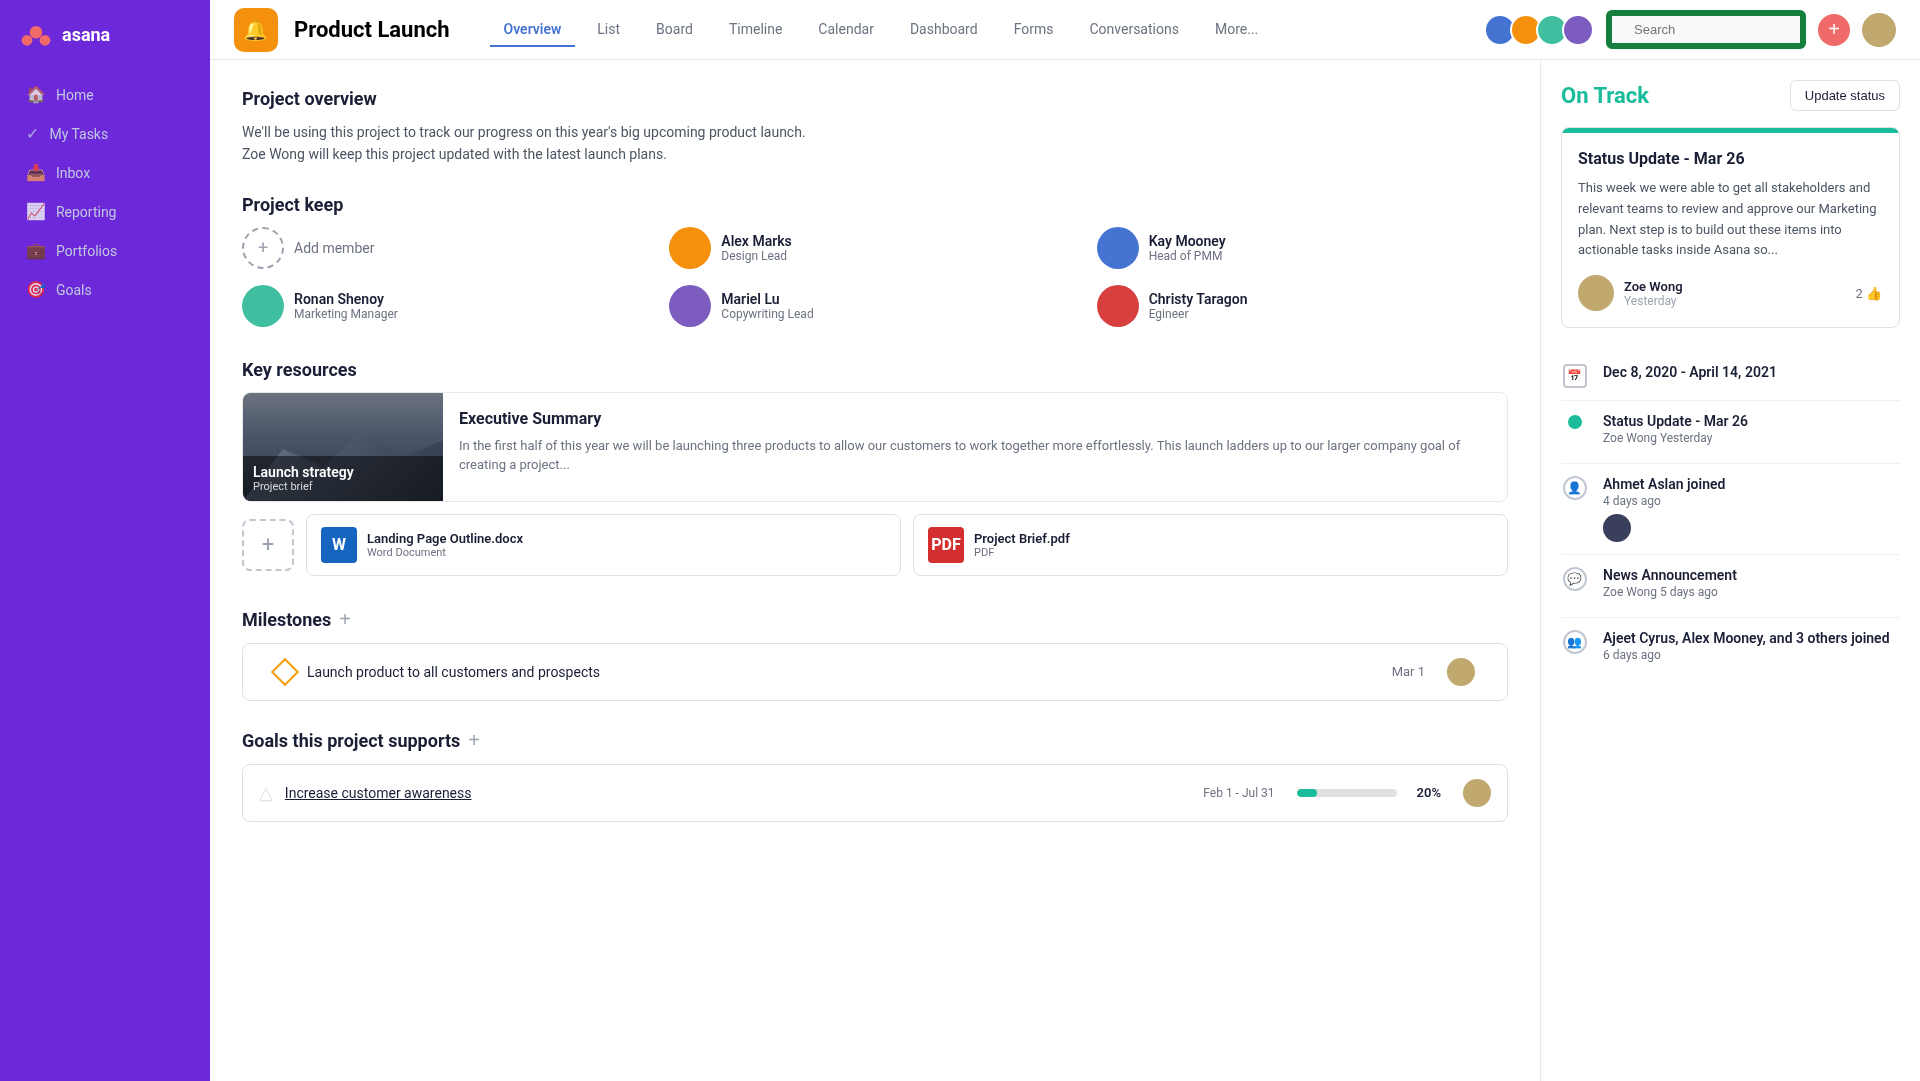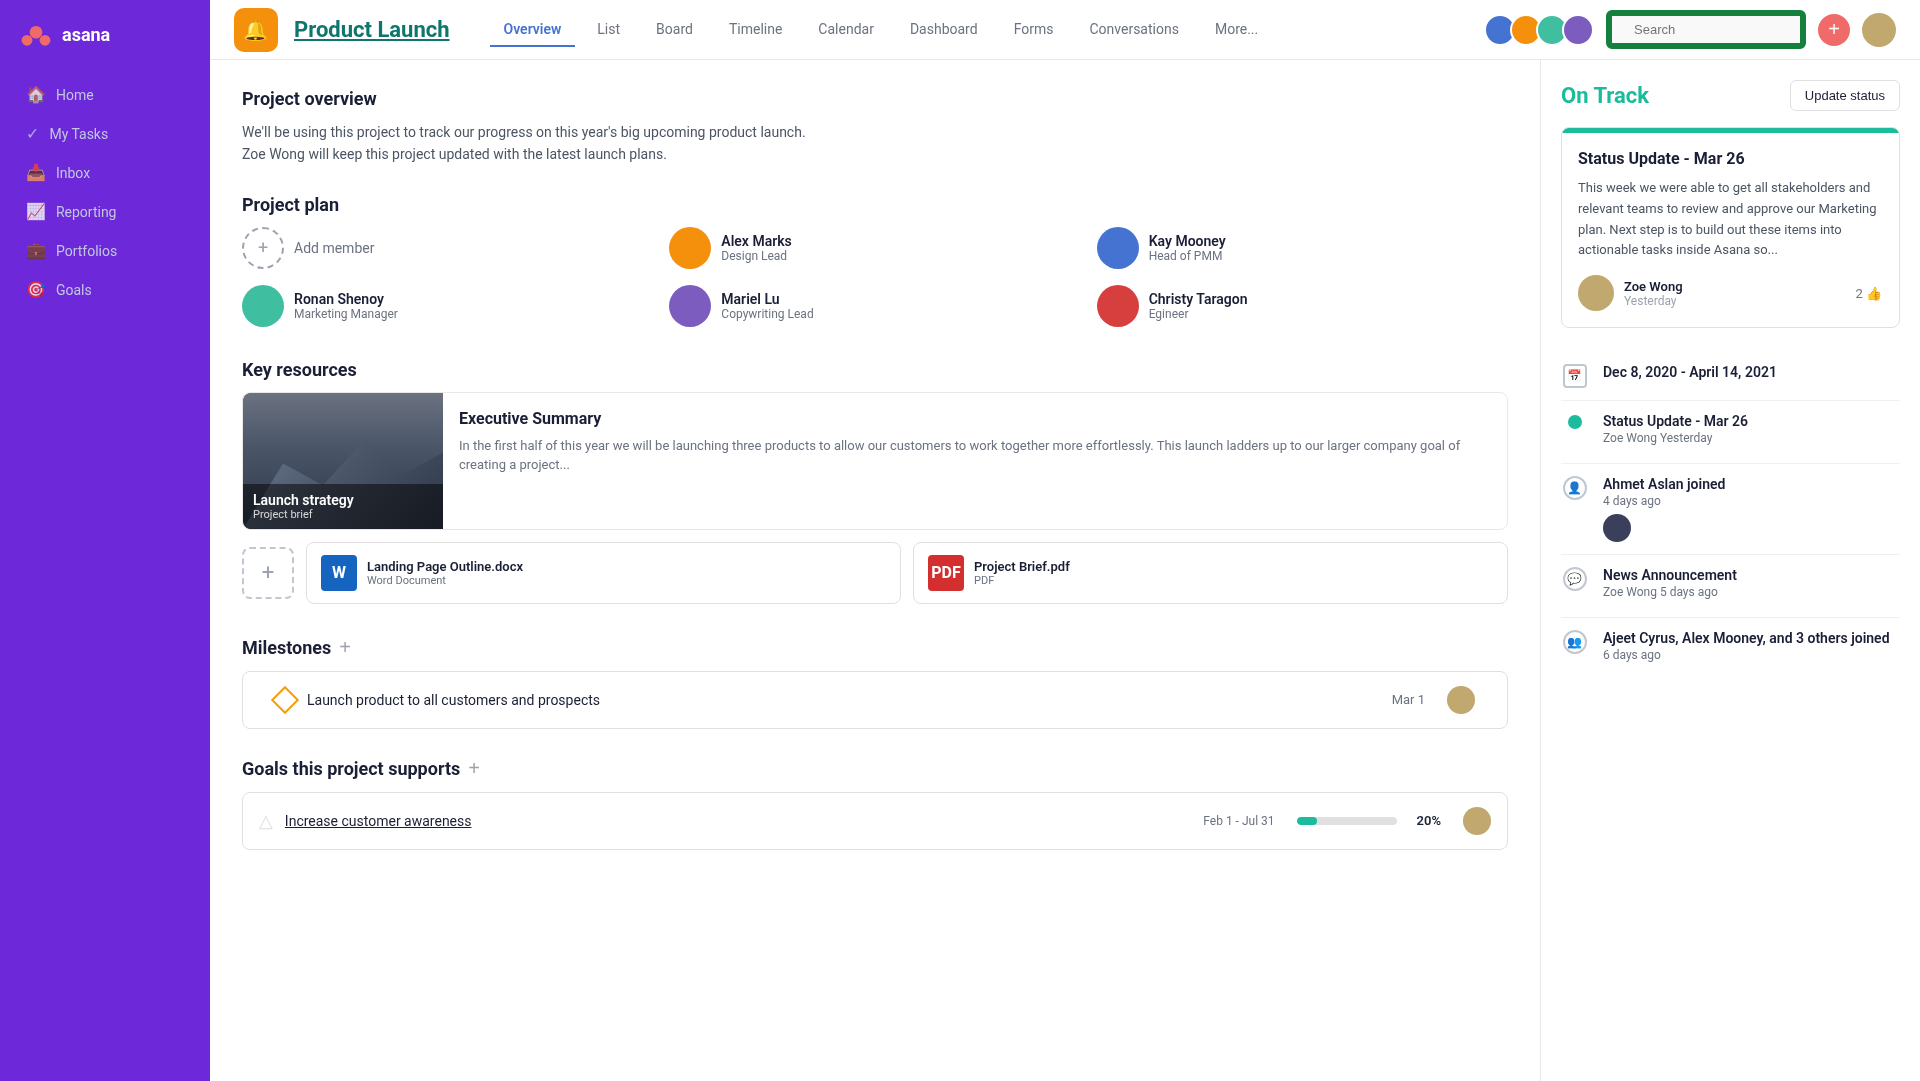--- a/index.html
+++ b/index.html
@@ -66,23 +66,22 @@
       align-items: center;
       justify-content: center;
       color: #fff;
       font-size: 20px;
       font-weight: bold;
       flex-shrink: 0;
     }
     .project-title {
       font-size: 22px;
       font-weight: 700;
-      color: #0f766e;
+      color: #000000;
       margin-right: 24px;
-      text-decoration: underline;
     }
     .nav-tabs {
       display: flex;
       gap: 8px;
       align-items: center;
       flex: 1;
     }
     .nav-tab {
       padding: 8px 14px;
       font-size: 14px;
@@ -190,21 +189,21 @@
     }
     .add-member-circle {
       width: 42px; height: 42px; border-radius: 50%; border: 2px dashed #9ca3af;
       display: flex; align-items: center; justify-content: center; color: #9ca3af; font-size: 18px;
     }
     .add-member-text { font-size: 14px; color: #6b7280; }
 
     
     .resources-section { margin-bottom: 32px; }
     .resource-card-large {
-      width: 200px; height: 136px;
+      width: 200px; height: 108px;
       background: #4a5568;
       border-radius: 8px 0 0 8px;
       position: relative;
       overflow: hidden;
       flex-shrink: 0;
     }
     .resource-card-large-overlay {
       position: absolute; bottom: 0; left: 0; right: 0;
       background: rgba(0,0,0,0.5);
       padding: 8px 10px;
@@ -430,21 +429,21 @@
 
   <div class="content-area">
     <div class="main-content">
 
       <div>
         <div class="section-title">Project overview</div>
         <p class="project-desc">We'll be using this project to track our progress on this year's big upcoming product launch.<br>Zoe Wong will keep this project updated with the latest launch plans.</p>
       </div>
 
       <div>
-        <div class="section-title">Project plan</div>
+        <div class="section-title">Project keep</div>
         <div class="roles-grid">
           <div class="add-member-btn">
             <div class="add-member-circle">+</div>
             <span class="add-member-text">Add member</span>
           </div>
           <div class="role-item">
             <div class="role-avatar av-orange"></div>
             <div>
               <div class="role-name">Alex Marks</div>
               <div class="role-title">Design Lead</div>

